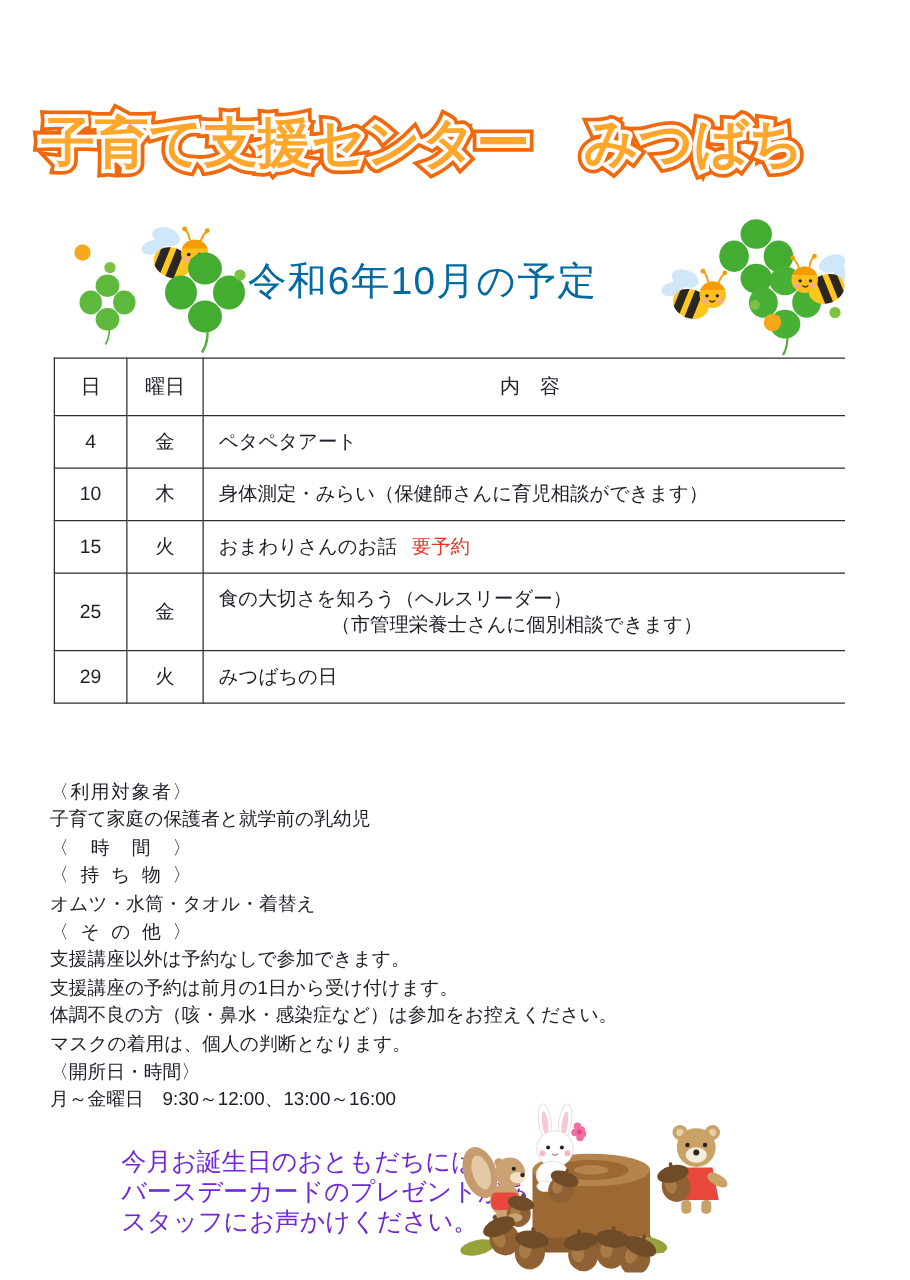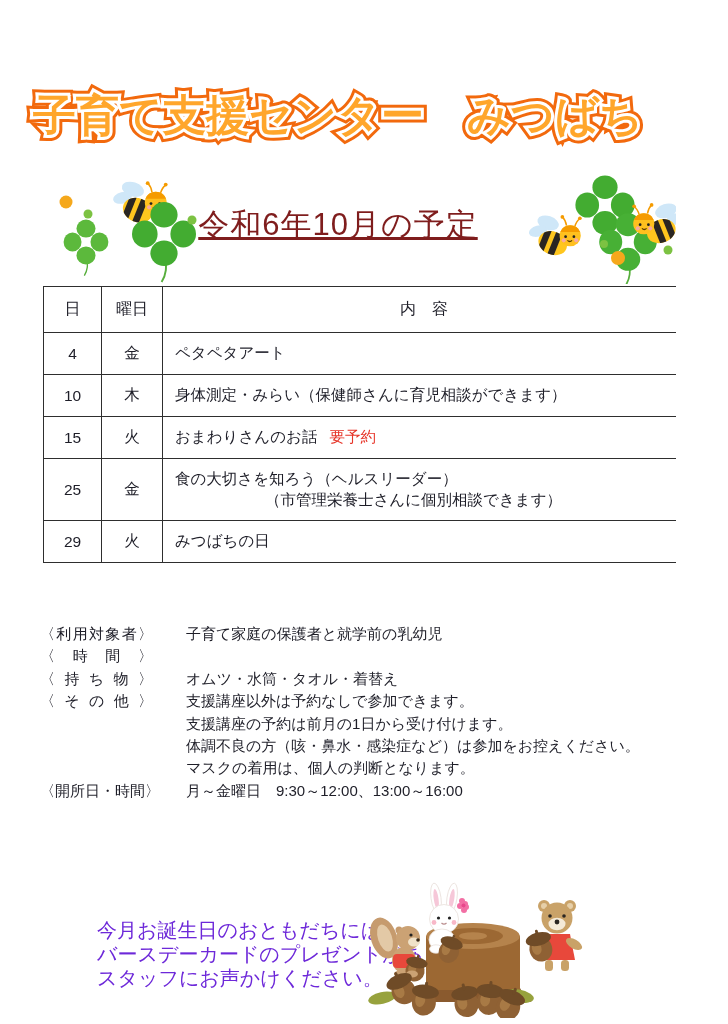--- a/index.html
+++ b/index.html
@@ -9,21 +9,21 @@
   
   .title{position:absolute;top:90px;left:0;width:100%;text-align:center;
          font-size:43px;font-weight:bold;line-height:1.2;}
   .title .layer{position:absolute;top:0;left:0;width:100%;}
   .title .l1{color:#F2690D;-webkit-text-stroke:12px #F2690D;}
   .title .l2{color:#ffffff;-webkit-text-stroke:6px #ffffff;}
   .title .l3{position:relative;color:#FFA62B;}
 
   
   .subtitle{position:absolute;top:204px;left:0;width:100%;text-align:center;
-            font-size:31px;color:#7f1d1d;letter-spacing:1px;text-decoration:underline;}
+            font-size:31px;color:#0369a1;letter-spacing:1px;}
 
   
   .deco-left{position:absolute;left:52px;top:172px;}
   .deco-right{position:absolute;left:526px;top:170px;}
   .bottom-illust{position:absolute;left:368px;top:880px;}
 
   
   table.sched{position:absolute;left:43px;top:286px;width:643px;
               border-collapse:collapse;table-layout:fixed;}
   table.sched th,table.sched td{border:1.6px solid #2e2e2e;font-weight:normal;
@@ -32,21 +32,21 @@
   .c-day{width:57px;text-align:center;font-size:16px;}
   .c-week{width:60px;text-align:center;font-size:16px;margin-top:20px;}
   .c-content{padding-left:12px !important;}
   .r-std{height:42px;}
   .r-tall{height:62px;}
   .red{color:#E63428;margin-left:12px;}
   .indent2{margin-left:90px;}
 
   
   .info{position:absolute;left:40px;top:623px;width:660px;}
-  .info-row{display:flex;font-size:15px;line-height:22.4px;}
+  .info-row{display:flex;font-size:15px;line-height:22.4px;flex-direction:column;}
   .info-label{flex:none;width:113px;text-align:justify;text-align-last:justify;
               white-space:nowrap;margin-right:33px;}
   .info-value{flex:1;white-space:nowrap;}
 
   
   .birthday{position:absolute;left:97px;top:918px;font-size:20px;
             line-height:24px;color:#6d28d9;}
 
   .hidden-defs{position:absolute;width:0;height:0;overflow:hidden;}
 </style>

